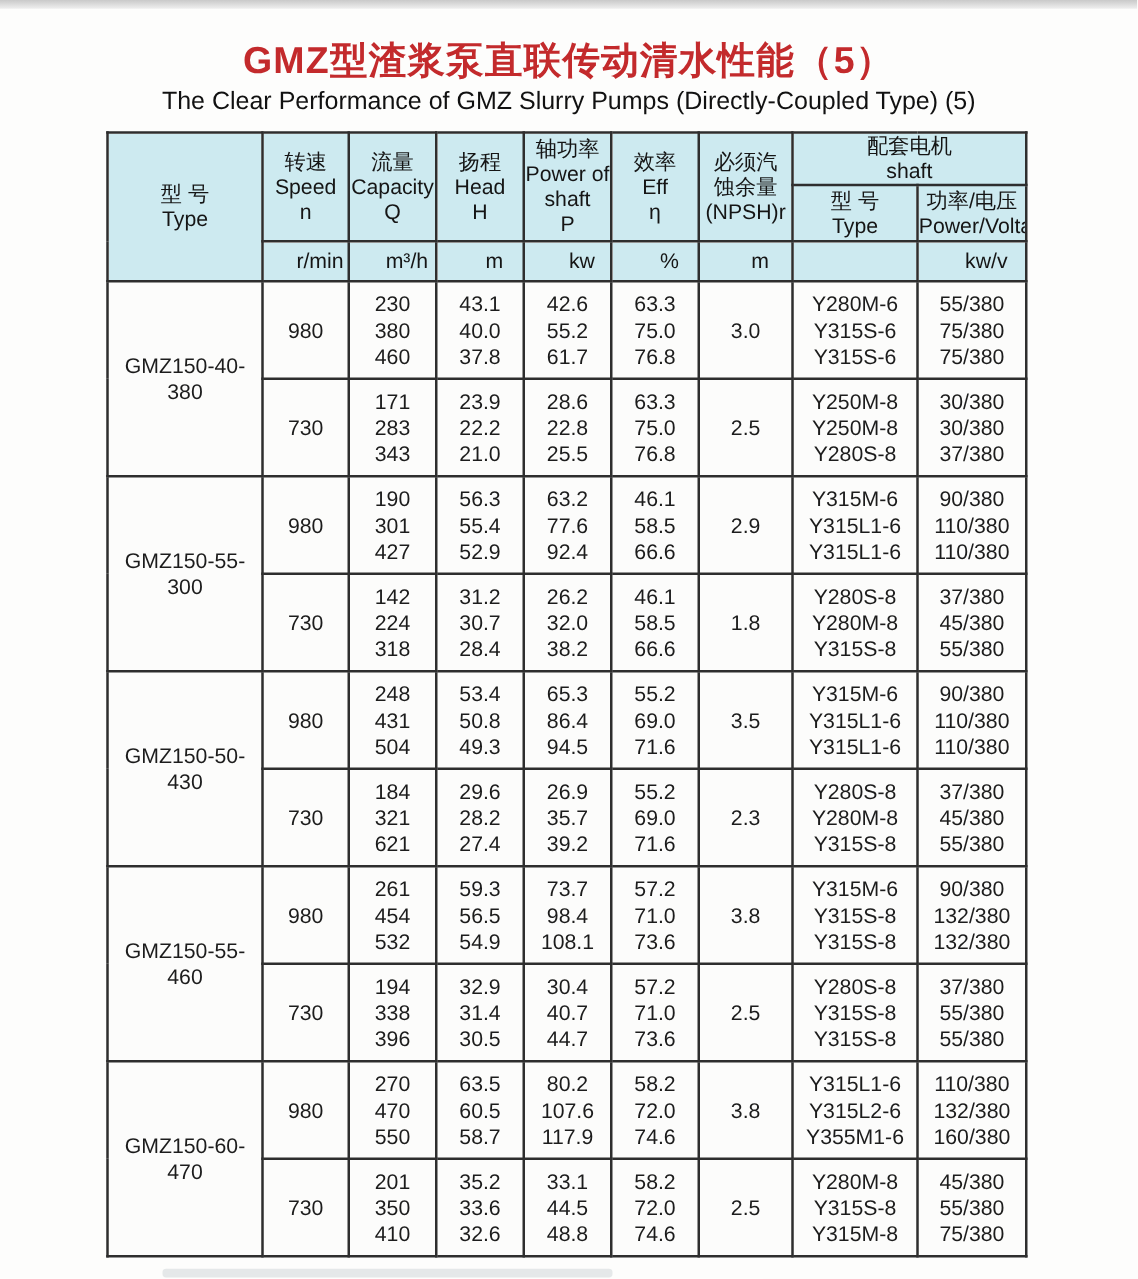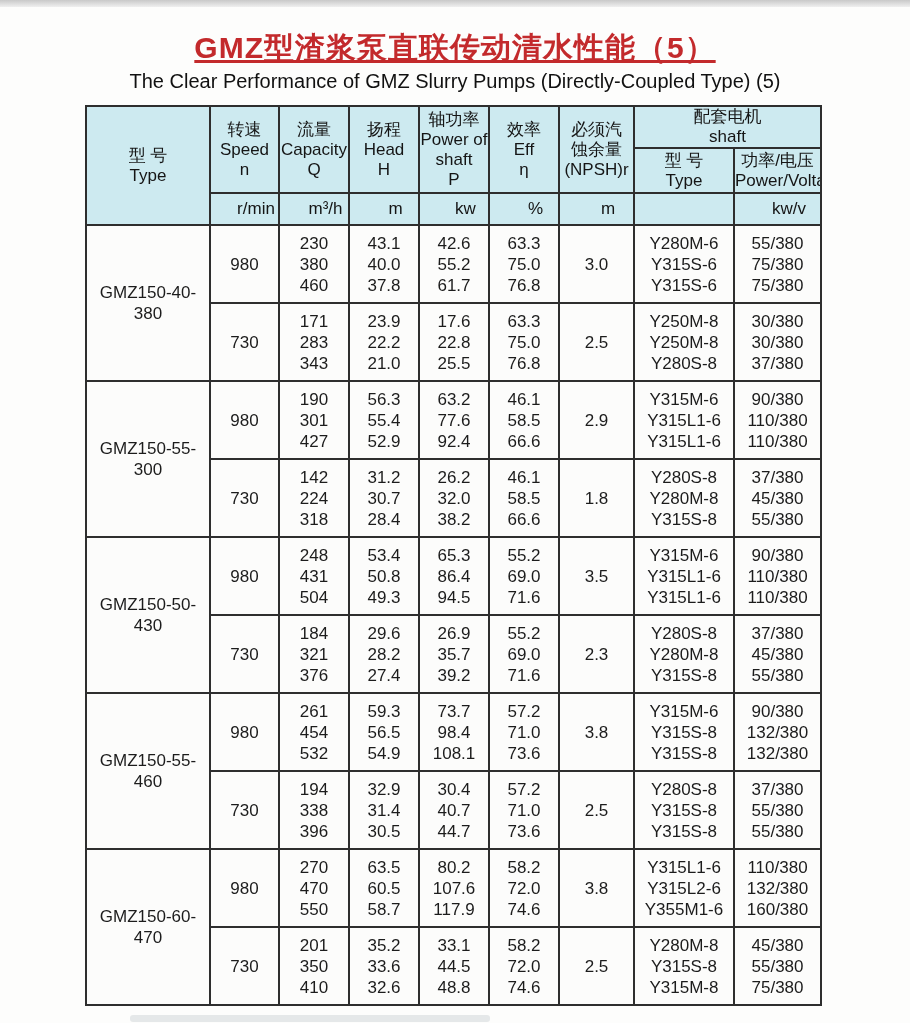--- a/index.html
+++ b/index.html
@@ -13,21 +13,21 @@
     position:relative; width:910px; height:1023px;
     background:#fdfdfc; overflow:hidden;
   }
   .scan-edge {
     position:absolute; top:0; left:0; width:910px; height:7px;
     background:linear-gradient(#c9c9c9,#efefef);
   }
   .title {
     position:absolute; top:28px; left:0; width:910px;
     text-align:center; font-size:30px; font-weight:bold;
-    letter-spacing:1px; color:#c32a2c;text-decoration:underline;
+    letter-spacing:1px; color:#c32a2c;
   }
   .subtitle {
     position:absolute; top:70px; left:0; width:910px;
     text-align:center; font-size:20px; color:#111;
   }
   .table-wrap { position:absolute; top:105px; left:85px; }
   table.perf {
     border-collapse:collapse; table-layout:fixed; width:735px;
     background:#fcfcfb;
   }
@@ -146,21 +146,21 @@
 75/380</td>
         </tr>
         <tr>
           <td>730</td>
           <td class="ml">171
 283
 343</td>
           <td class="ml">23.9
 22.2
 21.0</td>
-          <td class="ml">17.6
+          <td class="ml">28.6
 22.8
 25.5</td>
           <td class="ml">63.3
 75.0
 76.8</td>
           <td>2.5</td>
           <td class="ml">Y250M-8
 Y250M-8
 Y280S-8</td>
           <td class="ml">30/380
@@ -234,21 +234,21 @@
 Y315L1-6
 Y315L1-6</td>
           <td class="ml">90/380
 110/380
 110/380</td>
         </tr>
         <tr>
           <td>730</td>
           <td class="ml">184
 321
-376</td>
+621</td>
           <td class="ml">29.6
 28.2
 27.4</td>
           <td class="ml">26.9
 35.7
 39.2</td>
           <td class="ml">55.2
 69.0
 71.6</td>
           <td>2.3</td>

